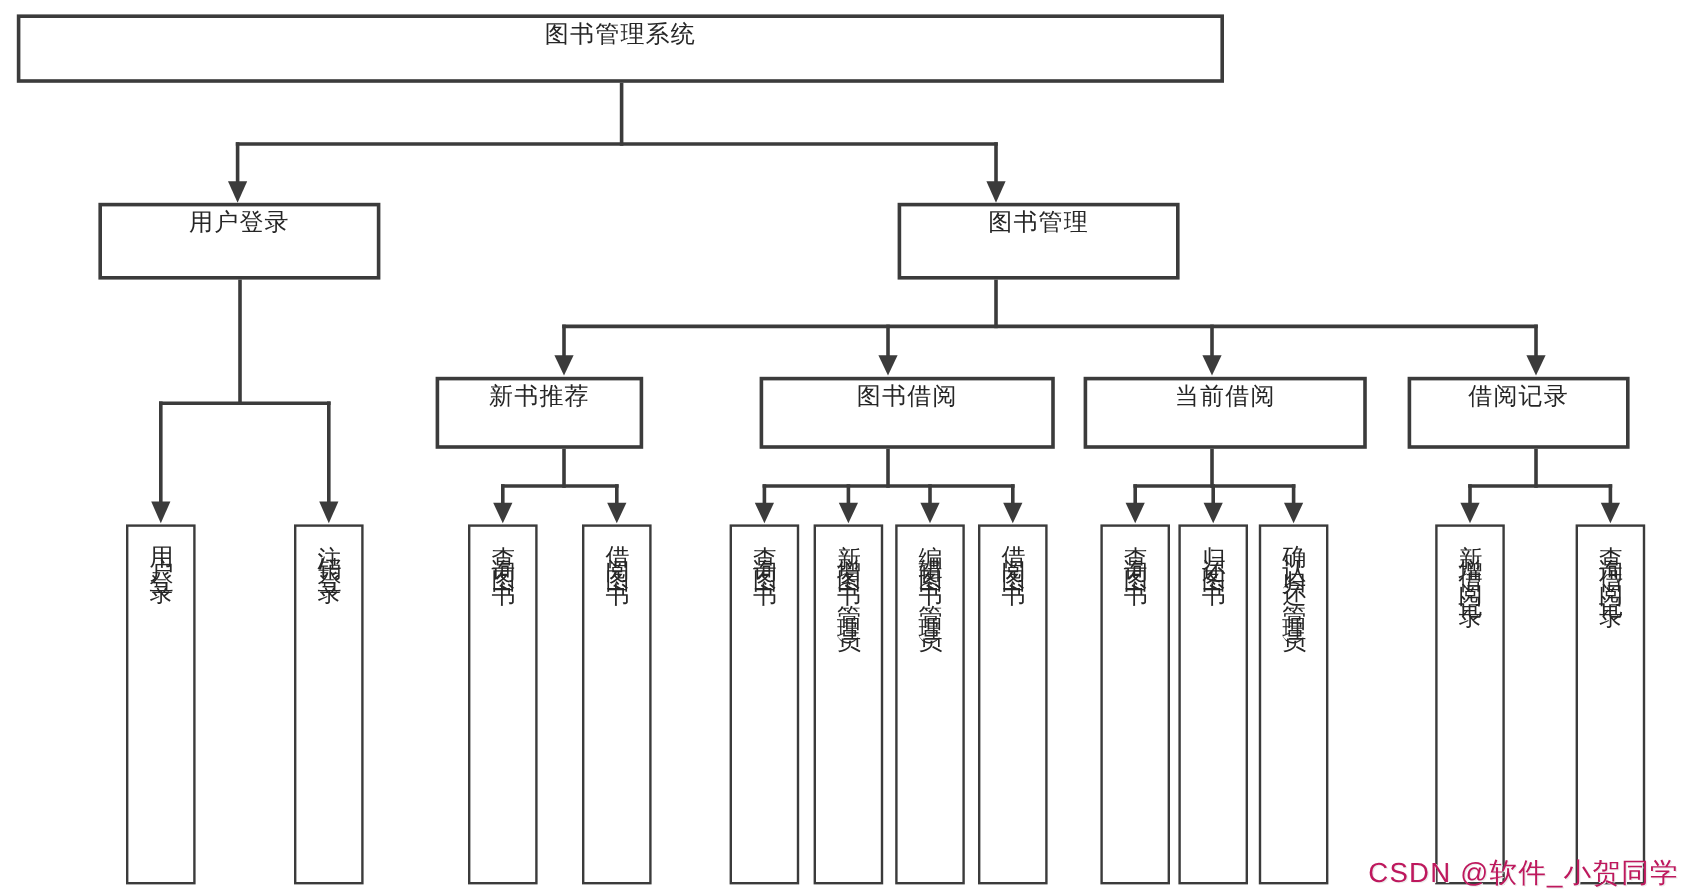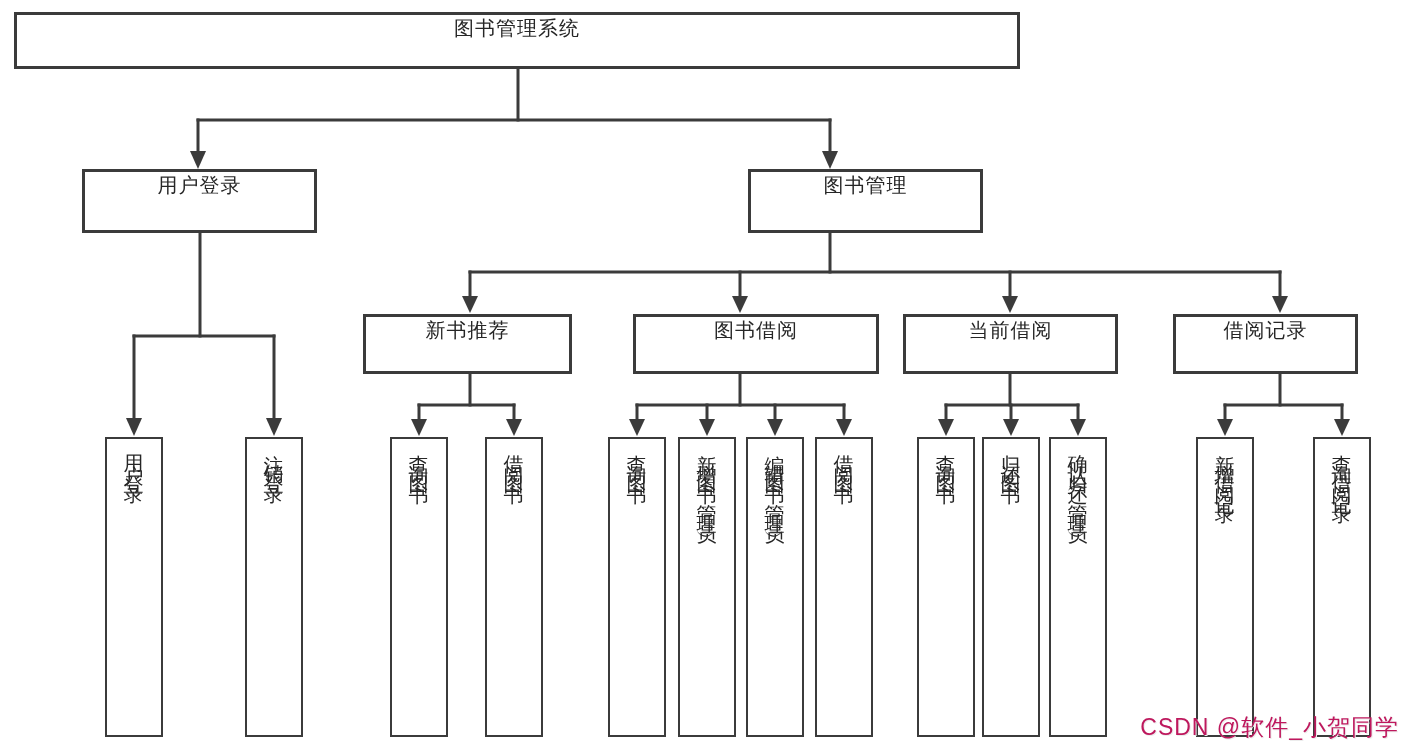--- a/index.html
+++ b/index.html
@@ -136,27 +136,27 @@
     <span class="lbl">图书管理系统</span>
   </div>
 
   <div class="box" style="left:82px; top:169px; width:235px; height:64px;">
     <span class="lbl">用户登录</span>
   </div>
   <div class="box" style="left:712px; top:169px; width:235px; height:64px;margin-left:36px;">
     <span class="lbl">图书管理</span>
   </div>
 
-  <div class="box" style="left:363px; top:314px; width:209px; height:60px;">
+  <div class="box" style="left:363px; top:314px; width:173px; height:60px;">
     <span class="lbl">新书推荐</span>
   </div>
   <div class="box" style="left:633px; top:314px; width:246px; height:60px;">
     <span class="lbl">图书借阅</span>
   </div>
-  <div class="box" style="left:903px; top:314px; width:215px; height:60px;">
+  <div class="box" style="left:903px; top:314px; width:236px; height:60px;">
     <span class="lbl">当前借阅</span>
   </div>
   <div class="box" style="left:1173px; top:314px; width:185px; height:60px;">
     <span class="lbl">借阅记录</span>
   </div>
 
   <div class="box vbox" style="left:105px; top:437px; width:58px; height:300px;">
     <span class="lbl">用户登录</span>
   </div>
   <div class="box vbox" style="left:245px; top:437px; width:58px; height:300px;">

